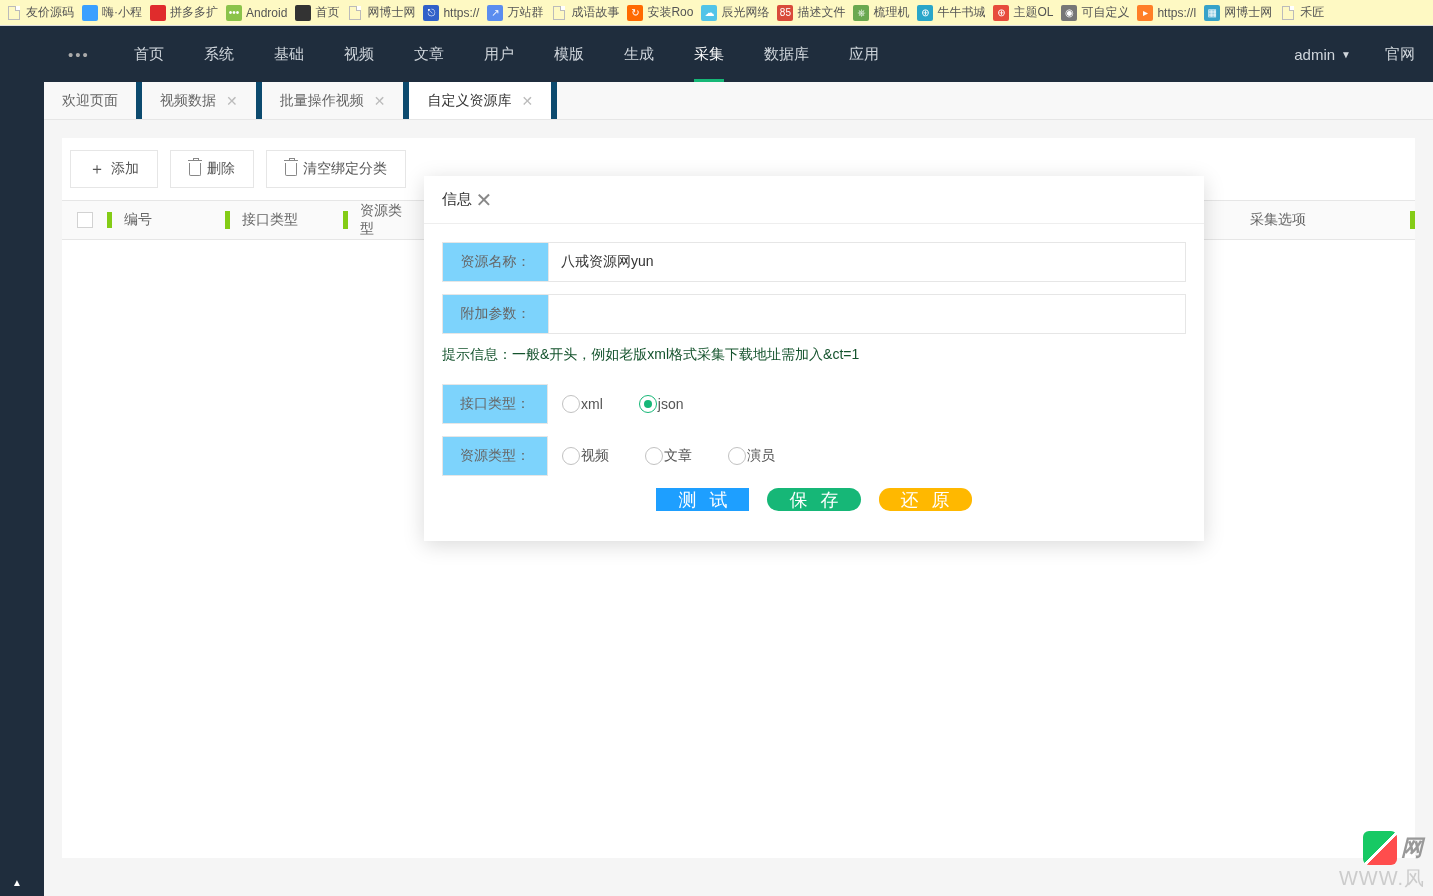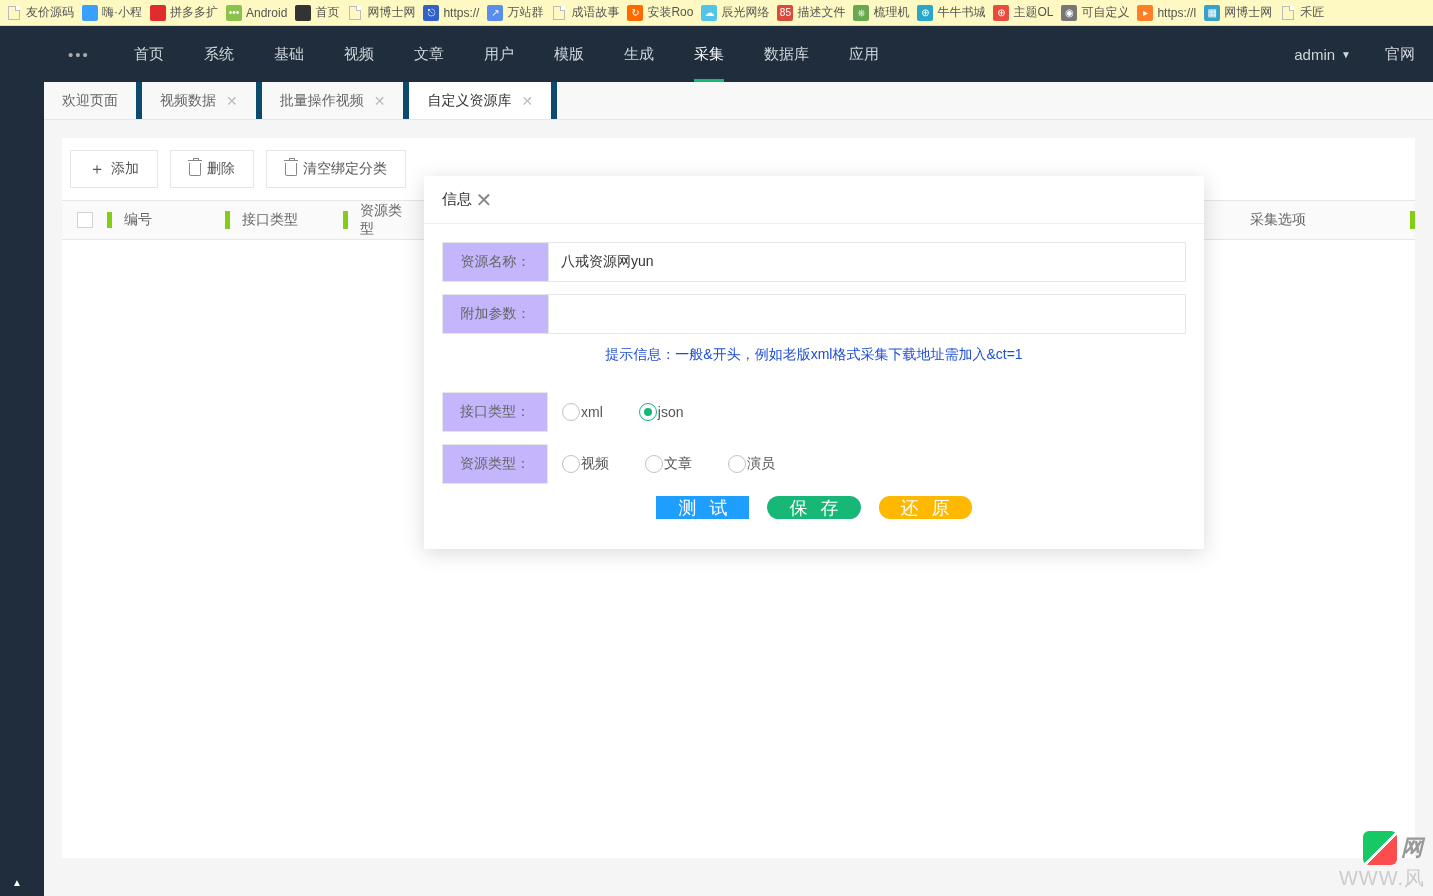--- a/index.html
+++ b/index.html
@@ -56,23 +56,23 @@
 .th.col3 { width:84px;}
 .th.last { flex:1; display:flex; justify-content:flex-end; padding-right:40px;}
 .th .lastlabel { width:120px; text-align:left;}
 
 
 .modal { position:absolute; left:424px; top:176px; width:780px; background:#fff; box-shadow:0 4px 20px rgba(0,0,0,0.15); z-index:100;}
 .modal-hd { height:48px; display:flex; align-items:center; justify-content:flex-start; padding:0 18px; border-bottom:1px solid #eee; font-size:15px; color:#333;}
 .modal-close { font-size:20px; color:#888; cursor:pointer; width:24px; text-align:center;}
 .modal-bd { padding:18px 18px 30px;}
 .frow { display:flex; align-items:stretch; margin-bottom:12px;}
-.flabel { width:106px; border:1px solid #e6e6e6; border-right:none; display:flex; align-items:center; justify-content:center; font-size:14px; color:#666; background:#c4b5fd; height:40px;}
+.flabel { width:106px; border:1px solid #e6e6e6; border-right:none; display:flex; align-items:center; justify-content:center; font-size:14px; color:#666; background:#7dd3fc; height:40px;}
 .finput { flex:1; border:1px solid #e6e6e6; height:40px; padding:0 12px; font-size:14px; color:#333; outline:none; background:#fff;}
-.hint { text-align:center; font-size:14px; color:#1d4ed8; margin:12px 0 28px;}
+.hint { text-align:left; font-size:14px; color:#14532d; margin:12px 0 20px;}
 .frow.radio-row .finput-like { flex:1; border:none; display:flex; align-items:center; gap:36px; padding-left:14px;}
 .frow.radio-row .flabel { border-right:1px solid #e6e6e6;}
 .radio-opt { display:flex; align-items:center; gap:1px; font-size:14px; color:#555; cursor:pointer;}
 .radio { width:18px; height:18px; border:1px solid #c2c2c2; border-radius:50%; display:flex; align-items:center; justify-content:center;}
 .radio.checked { border-color:#16b777;}
 .radio.checked:after { content:''; width:8px; height:8px; background:#16b777; border-radius:50%;}
 .modal-ft { display:flex; justify-content:center; gap:18px; margin-top:12px;}
 .btn { min-width:66px; height:23px; border:none; font-size:18px; padding:0 18px; cursor:pointer; color:#fff; letter-spacing:4px; text-indent:4px;}
 .btn-blue { background:#1e9fff;}
 .btn-green { background:#16b777;border-radius:15px;}

